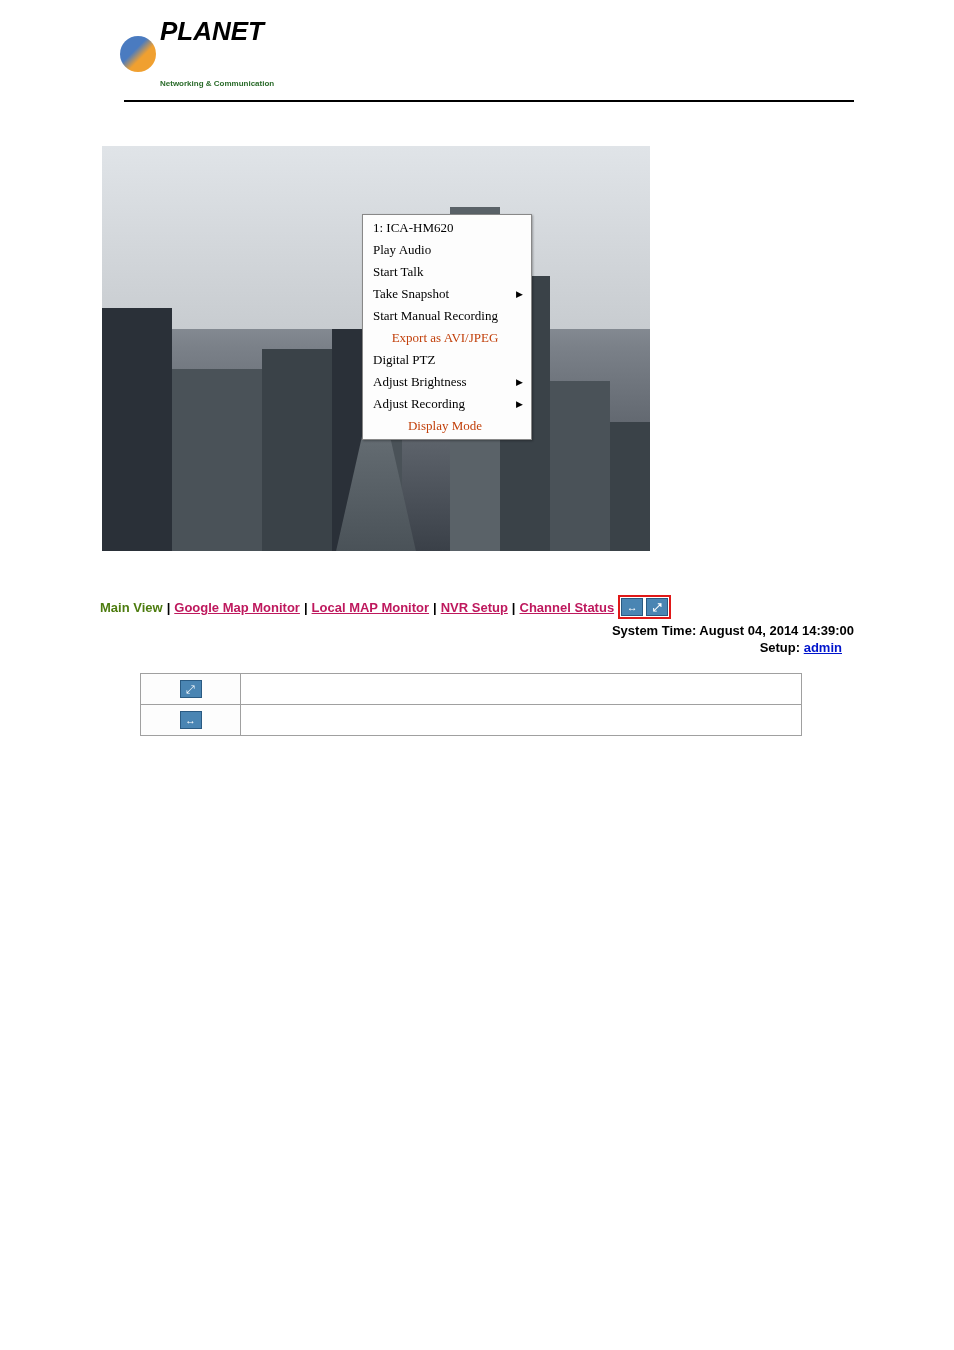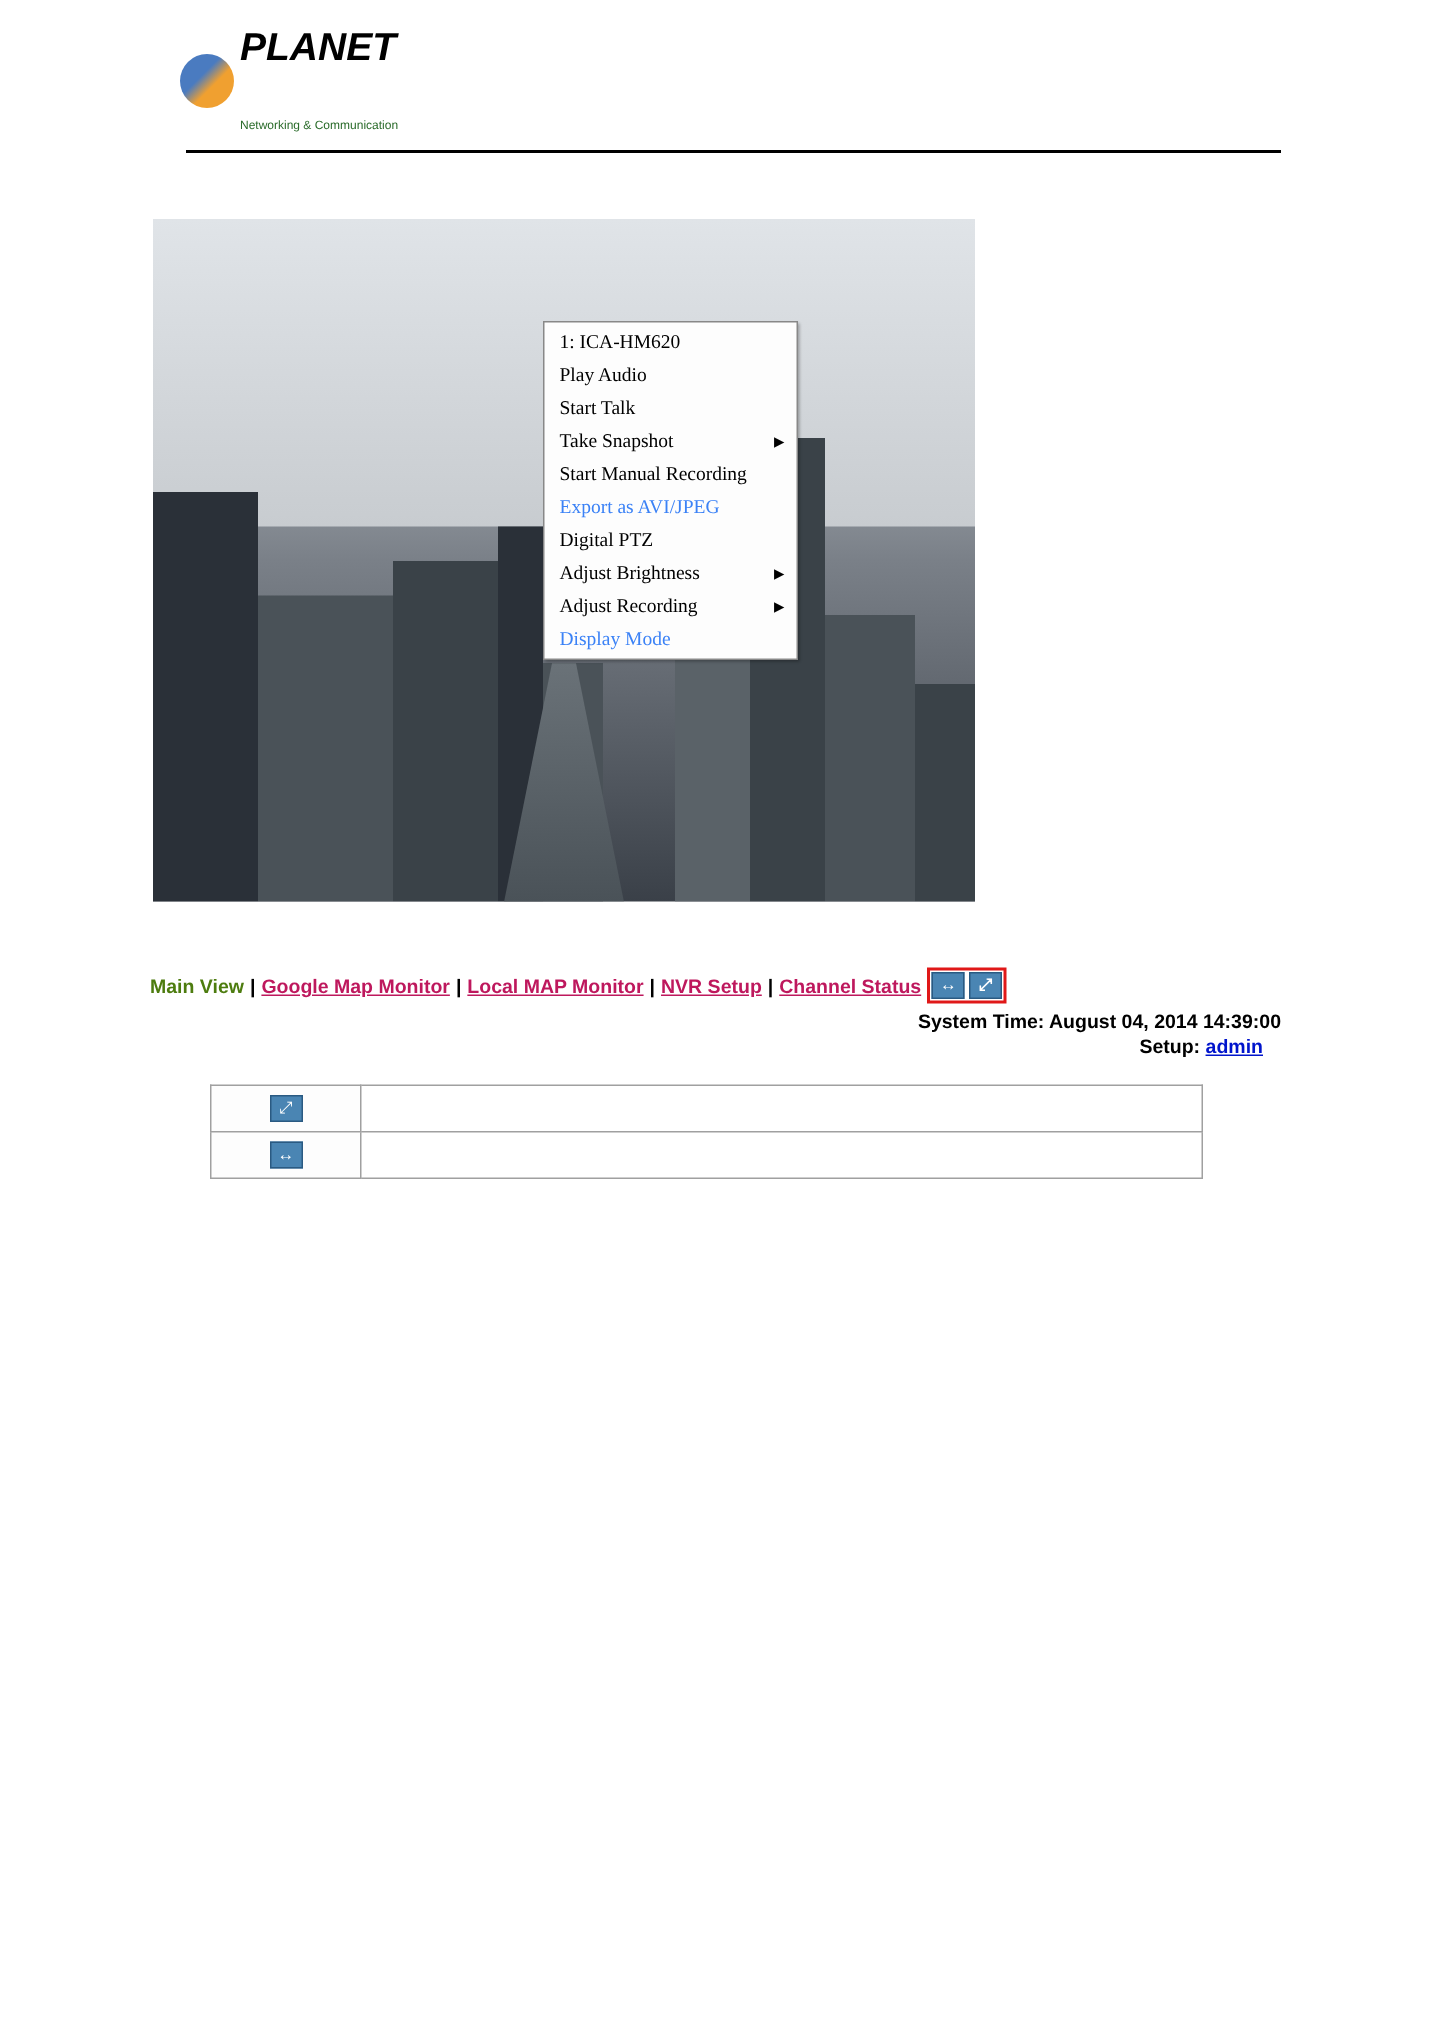--- a/index.html
+++ b/index.html
@@ -30,37 +30,37 @@
       font-family: Arial Black, sans-serif;
       font-weight: 900;
       font-size: 26px;
       font-style: italic;
       color: #000;
       line-height: 0.9;
     }
     .logo-tagline {
       font-size: 8px;
       color: #2a6b2a;
-      font-weight: normal;
+      font-weight: bold;
       margin-top: 36px;
     }
     .header-rule {
       margin: 0 100px 24px 124px;
       border: none;
       border-top: 2px solid #000;
     }
     .intro-text {
       padding: 0 130px 20px;
       font-size: 12px;
       line-height: 1.5;
       color: #333;
     }
     .camera-container {
       width: 548px;
-      height: 455px;
+      height: 405px;
       margin-left: 102px;
       position: relative;
       background: linear-gradient(180deg, #d8dce0 0%, #aab0b6 25%, #7a8088 50%, #5a6068 75%, #3a4048 100%);
       overflow: hidden;
     }
     .sky-area {
       position: absolute;
       top: 0; left: 0; right: 0; height: 45%;
       background: linear-gradient(180deg, #e0e4e8 0%, #c8ccd0 100%);
     }
@@ -96,21 +96,21 @@
       font-family: 'Times New Roman', serif;
       font-size: 13px;
       box-shadow: 1px 1px 2px rgba(0,0,0,0.3);
     }
     .menu-item {
       padding: 3px 14px 3px 10px;
       color: #000;
       position: relative;
       cursor: default;
     }
-    .menu-item.disabled { color: #3b82f6; }
+    .menu-item.disabled { color: #c2410c; text-align: center; }
     .menu-item .sub-arrow {
       position: absolute;
       right: 8px;
       top: 50%;
       transform: translateY(-50%);
       font-size: 9px;
     }
     .section2-text {
       padding: 24px 130px 12px;
       font-size: 12px;

